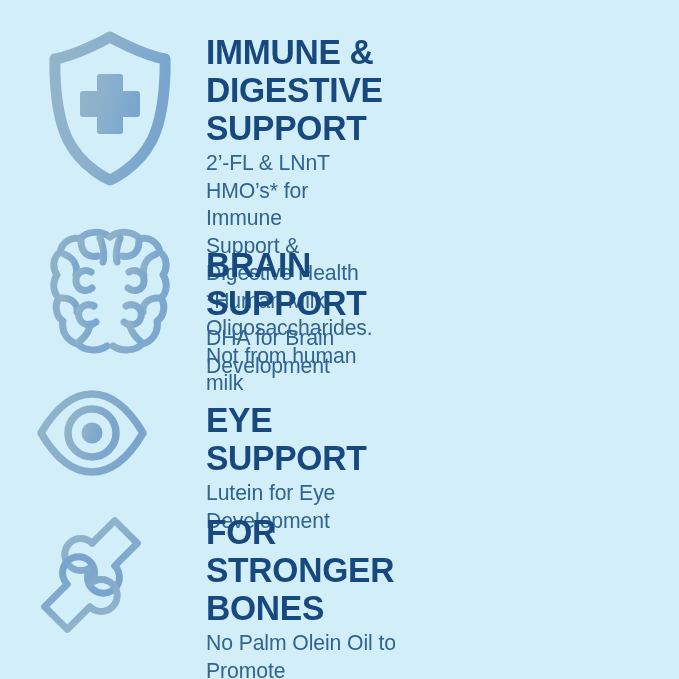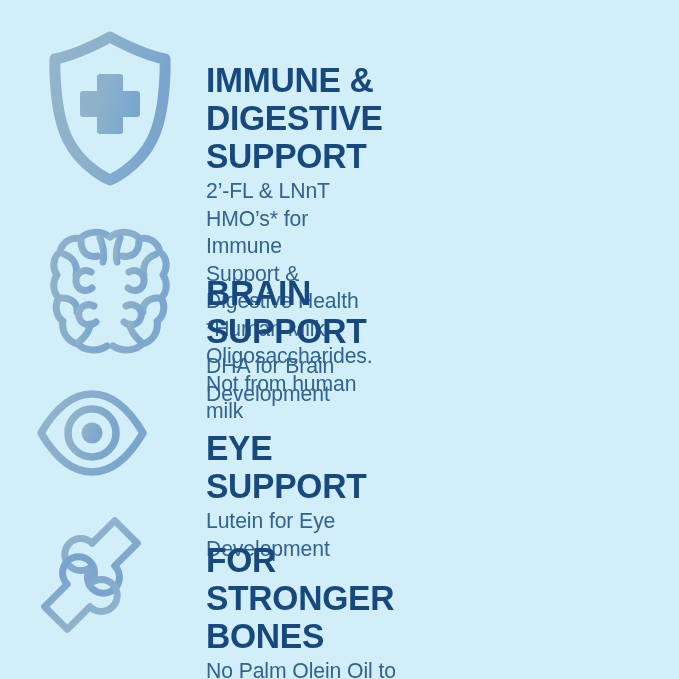--- a/index.html
+++ b/index.html
@@ -33,21 +33,20 @@
   .icon-cell {
     position:absolute;
     display:flex;
     align-items:flex-start;
     justify-content:center;
   }
 
   .text-cell {
     position:absolute;
     left:206px;
-    margin-top:28px;
   }
 
   .feature-heading {
     color:#17497e;
     font-weight:bold;
     font-size:35px;
     line-height:38px;
     letter-spacing:-0.3px;
     white-space:pre-line;
     font-stretch:condensed;

